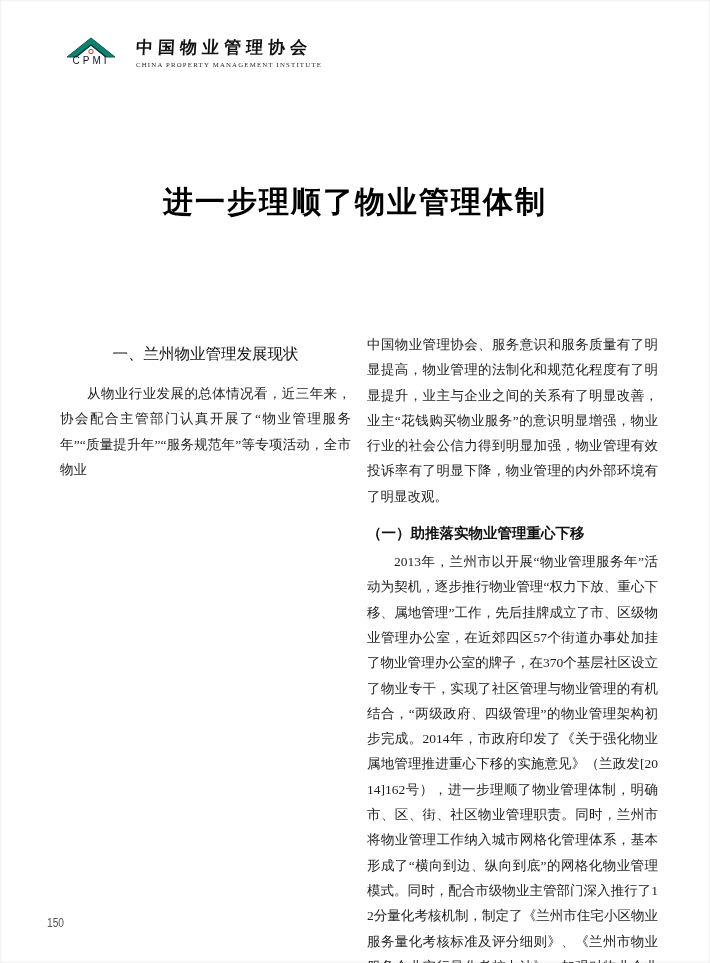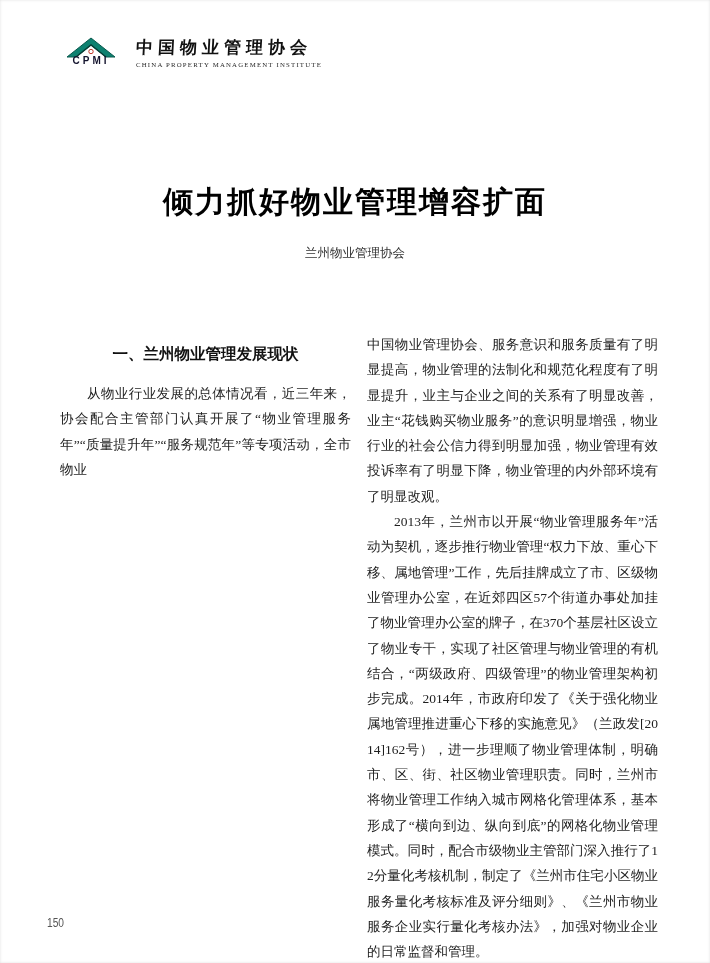--- a/index.html
+++ b/index.html
@@ -14,21 +14,21 @@
     color:#1c1c1c;
   }
   
   .logo-block{position:absolute;top:36px;left:66px;display:flex;align-items:flex-start;}
   .logo-mark{position:relative;width:50px;height:34px;}
   .logo-mark svg{display:block;}
   .logo-acronym{
     position:absolute;left:0;right:0;top:19px;
     text-align:center;
     font-family:"Liberation Sans", sans-serif;
-    font-weight:bold;font-size:10px;letter-spacing:3px;
+    font-weight:normal;font-size:10px;letter-spacing:3px;
     color:#14142e;
   }
   .org-names{margin-left:20px;padding-top:3px;}
   .org-cn{
     font-family:"Liberation Serif", serif;
     font-weight:bold;font-size:17px;letter-spacing:5px;
     color:#111;line-height:1.1;
     transform:skewX(-3deg);
   }
   .org-en{
@@ -62,21 +62,21 @@
     text-align:justify;
     text-justify:inter-character;
     color:#1e1e1e;
     word-break:break-all;
   }
   .para.indent{text-indent:2em;}
   .sec-heading{
     margin:12px 0 16px 0;
     text-align:center;
     font-family:"Liberation Sans", sans-serif;
-    font-weight:bold;font-size:15.5px;
+    font-weight:normal;font-size:15.5px;
     color:#111;
   }
   .sub-heading{
     margin:15px 0 6px 0;
     text-align:left;
     font-family:"Liberation Sans", sans-serif;
     font-weight:bold;font-size:14.5px;
     color:#111;
   }
   
@@ -100,29 +100,29 @@
         <circle cx="25" cy="15.5" r="2.2" fill="none" stroke="#c0392b" stroke-width="1"></circle>
       </svg>
       <div class="logo-acronym">CPMI</div>
     </div>
     <div class="org-names">
       <div class="org-cn">中国物业管理协会</div>
       <div class="org-en">CHINA PROPERTY MANAGEMENT INSTITUTE</div>
     </div>
   </div>
 
-  <h1 class="report-title">倾力抓好物业管理增容扩面</h1>
-  <div class="report-author">兰州物业管理协会</div>
+  <h1 class="report-title">进一步理顺了物业管理体制</h1>
 
   <div class="columns">
     <div class="col">
         <h2 class="sec-heading">一、兰州物业管理发展现状</h2>
         <p class="para indent">从物业行业发展的总体情况看，近三年来，协会配合主管部门认真开展了“物业管理服务年”“质量提升年”“服务规范年”等专项活动，全市物业</p>
       </div>
     <div class="col">
         <p class="para">中国物业管理协会、服务意识和服务质量有了明显提高，物业管理的法制化和规范化程度有了明显提升，业主与企业之间的关系有了明显改善，业主“花钱购买物业服务”的意识明显增强，物业行业的社会公信力得到明显加强，物业管理有效投诉率有了明显下降，物业管理的内外部环境有了明显改观。</p>
+        <h3 class="sub-heading">（一）助推落实物业管理重心下移</h3>
         <p class="para indent">2013年，兰州市以开展“物业管理服务年”活动为契机，逐步推行物业管理“权力下放、重心下移、属地管理”工作，先后挂牌成立了市、区级物业管理办公室，在近郊四区57个街道办事处加挂了物业管理办公室的牌子，在370个基层社区设立了物业专干，实现了社区管理与物业管理的有机结合，“两级政府、四级管理”的物业管理架构初步完成。2014年，市政府印发了《关于强化物业属地管理推进重心下移的实施意见》（兰政发[2014]162号），进一步理顺了物业管理体制，明确市、区、街、社区物业管理职责。同时，兰州市将物业管理工作纳入城市网格化管理体系，基本形成了“横向到边、纵向到底”的网格化物业管理模式。同时，配合市级物业主管部门深入推行了12分量化考核机制，制定了《兰州市住宅小区物业服务量化考核标准及评分细则》、《兰州市物业服务企业实行量化考核办法》，加强对物业企业的日常监督和管理。</p>
       </div>
   </div>
 
   <div class="page-number">150</div>
 
 </div>
 
 </body></html>

